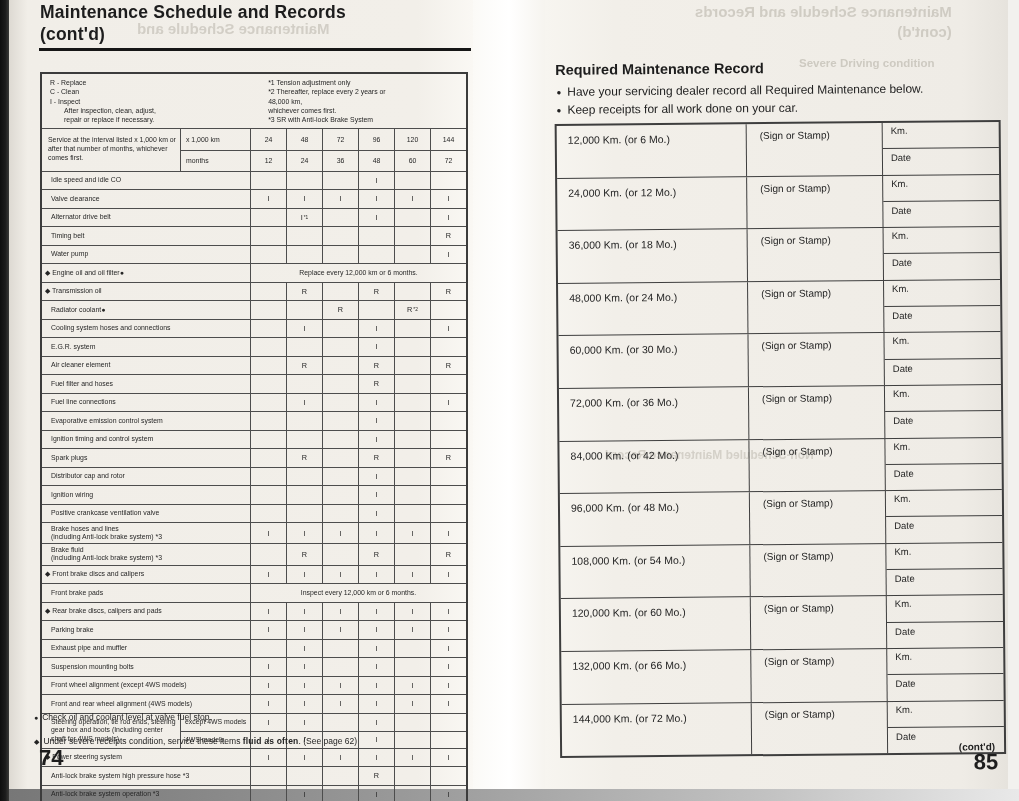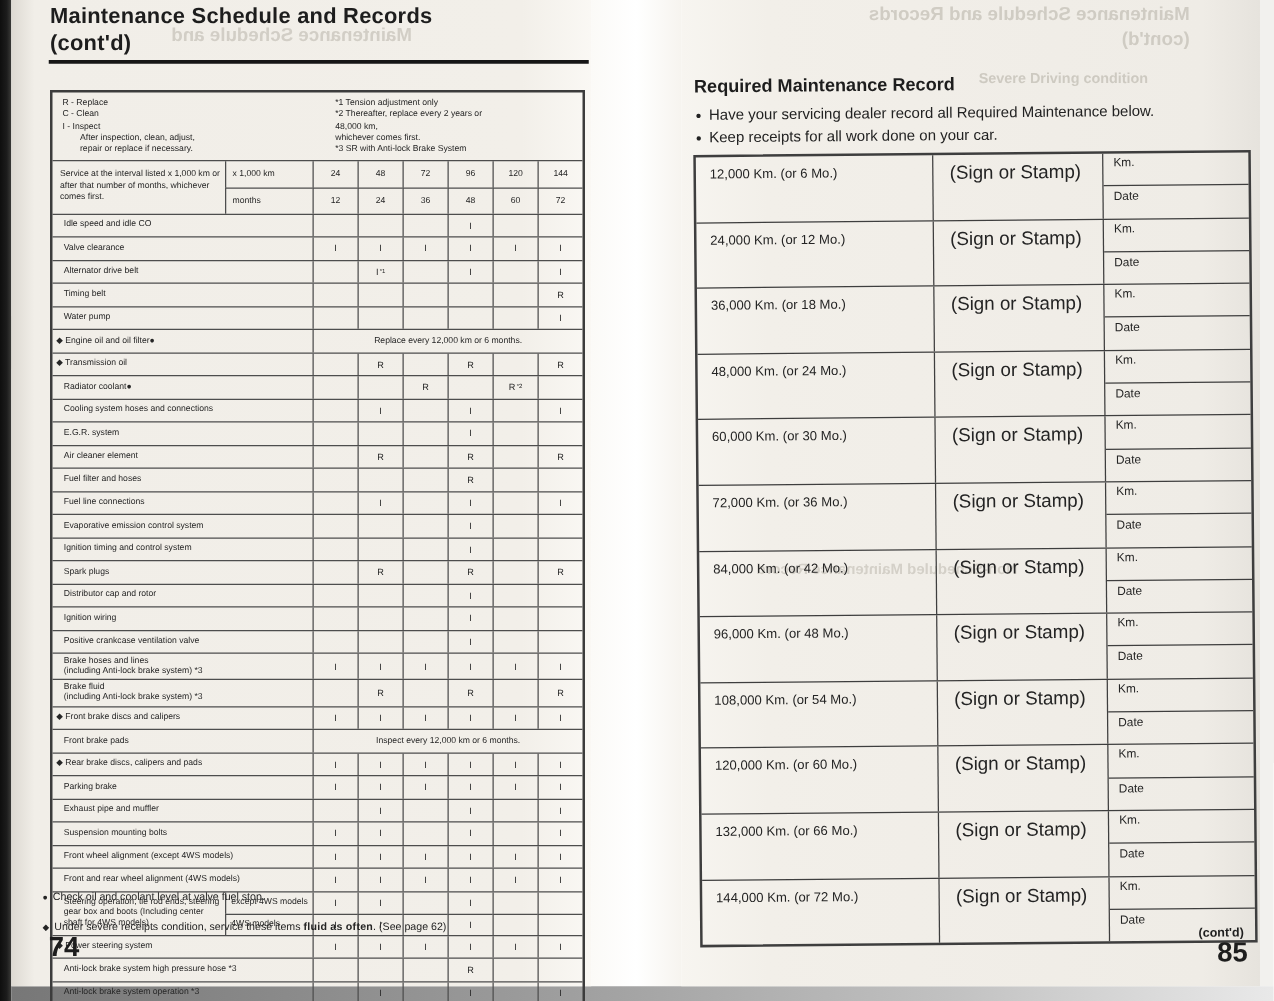--- a/index.html
+++ b/index.html
@@ -62,33 +62,33 @@
   .rcontent{position:absolute;left:0;top:0;width:100%;height:100%;transform:rotate(-0.5deg);}
   .rtitle{position:absolute;left:13px;top:60px;margin:0;font-size:14.5px;font-weight:bold;color:#1d1d1d;}
   .rbullet{position:absolute;left:14px;font-size:12px;color:#222;}
   .rb1{top:83px;}
   .rb2{top:101px;}
   .rbullet .bdot{font-size:8px;margin-right:6px;vertical-align:1px;}
   .rtable{position:absolute;left:12px;top:122px;width:442px;border:2px solid #3e3e3e;}
   .rrow{display:flex;height:51.6px;border-top:1px solid #3e3e3e;}
   .rrow:first-child{border-top:none;}
   .rleft{width:178px;padding:8px 0 0 11px;font-size:10.5px;}
-  .rmid{flex:1;border-left:1px solid #3e3e3e;padding:6px 0 0 13px;font-size:15px;}
+  .rmid{flex:1;border-left:1px solid #3e3e3e;padding:6px 0 0 13px;font-size:10px;}
   .rright{width:116px;border-left:1px solid #3e3e3e;display:flex;flex-direction:column;}
   .rkm{height:45%;border-bottom:1px solid #3e3e3e;padding:2px 0 0 8px;font-size:9.5px;}
   .rdate{flex:1;padding:3px 0 0 8px;font-size:9.5px;}
   .contd{position:absolute;right:16px;top:743px;font-size:10px;font-weight:bold;color:#1f1f1f;}
   .pnum-right{position:absolute;right:13px;top:751px;font-size:22px;font-weight:bold;color:#1d1d1d;}
 
   
   .ghost{position:absolute;color:#c8c4bb;font-weight:bold;pointer-events:none;white-space:nowrap;}
   .mirror{transform:scaleX(-1);}
   .gh-left{left:128px;top:20px;font-size:15px;opacity:.75;}
   .gh-rtitle{left:150px;top:2px;font-size:15px;line-height:1.3;text-align:left;opacity:.8;}
-  .gh-severe{left:238px;top:57px;font-size:11.5px;opacity:.85;}
+  .gh-severe{left:254px;top:57px;font-size:11.5px;opacity:.85;}
   .gh-nonsched{left:60px;top:448px;font-size:12px;opacity:.7;}
 </style>
 </head>
 <body>
 
 <div class="binding"></div>
 <div class="side-tab"></div>
 <div class="gutter"></div>
 <div class="edge-strip"></div>
 <div class="bottom-band"></div>

